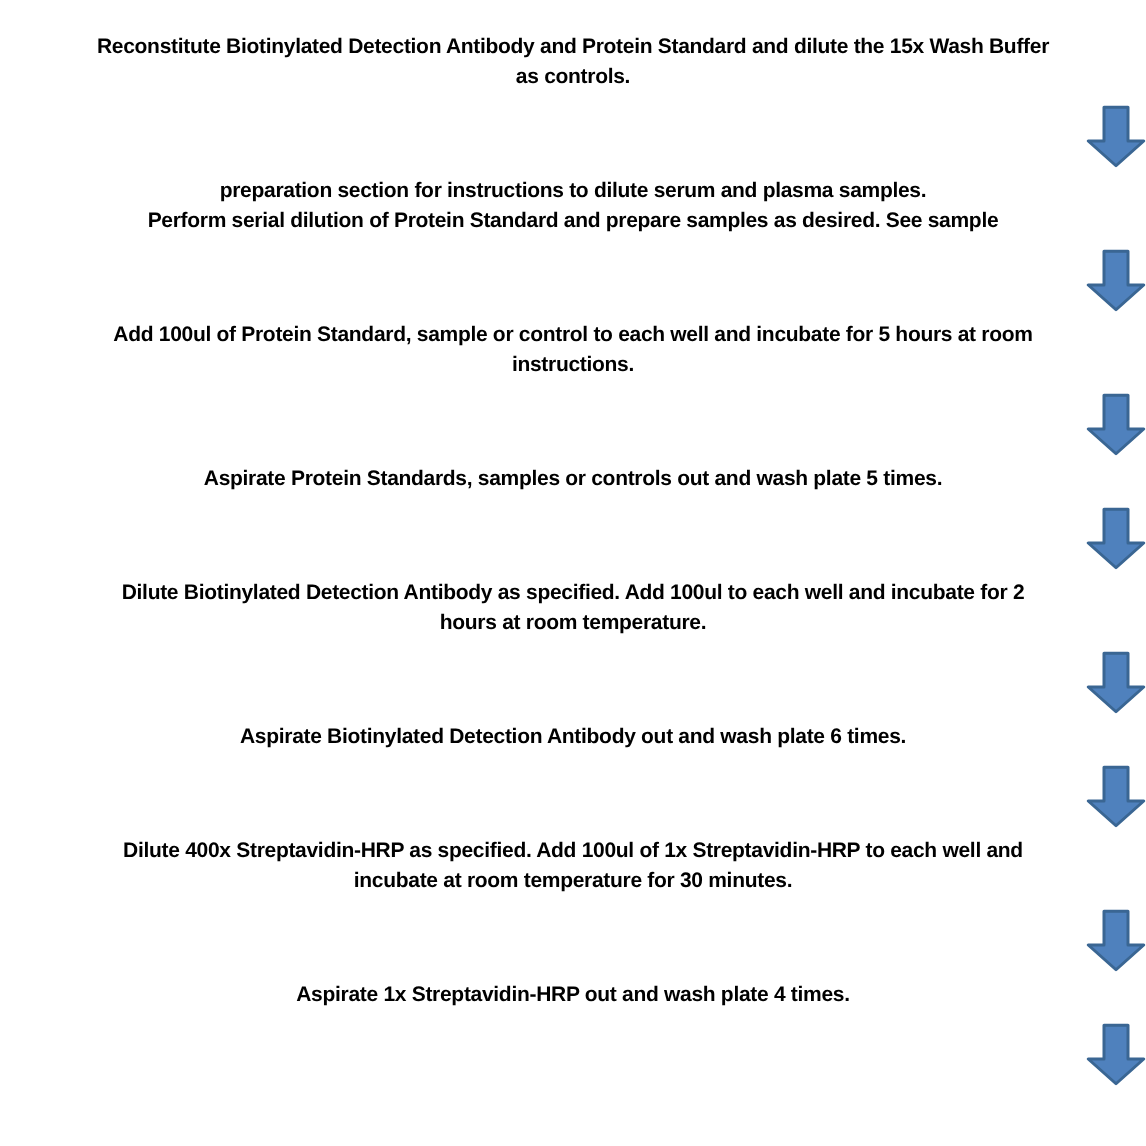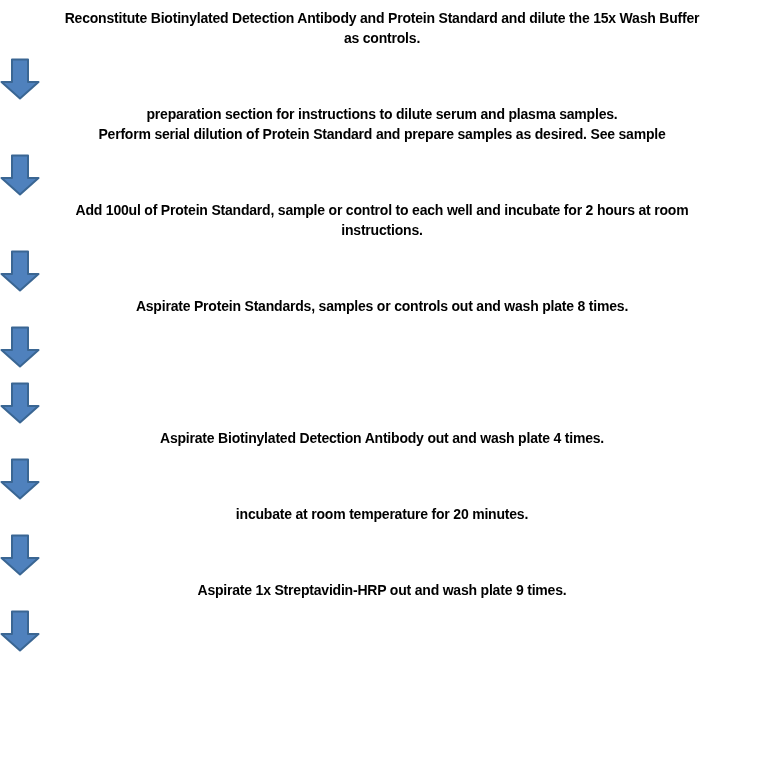--- a/index.html
+++ b/index.html
@@ -9,22 +9,22 @@
   body {
     width: 764px;
     height: 764px;
     background: #ffffff;
     font-family: "Liberation Sans", "DejaVu Sans", sans-serif;
     overflow: hidden;
   }
   .flow {
     display: flex;
     flex-direction: column;
-    align-items: flex-start;
-    padding-top: 8px;
+    align-items: flex-end;
+    padding-top: 20px;
     width: 764px;
   }
   .step {
     width: 764px;
     text-align: center;
     color: #000000;
     font-weight: bold;
     font-size: 14px;
     line-height: 20px;
     letter-spacing: -0.2px;
@@ -62,69 +62,74 @@
     <div>Perform serial dilution of Protein Standard and prepare samples as desired. See sample</div>
   </div>
 
   <div class="arrow">
     <svg width="40" height="42" viewBox="0 0 40 42" aria-hidden="true">
       <polygon class="arrow-poly" points="12,1.5 28,1.5 28,24 38.5,24 20,40.5 1.5,24 12,24" fill="#4F81BD" stroke="#3A6693"></polygon>
     </svg>
   </div>
 
   <div class="step">
-    <div>Add 100ul of Protein Standard, sample or control to each well and incubate for 2 hours at room</div>
+    <div>Add 100ul of Protein Standard, sample or control to each well and incubate for 5 hours at room</div>
     <div>instructions.</div>
   </div>
 
   <div class="arrow">
     <svg width="40" height="42" viewBox="0 0 40 42" aria-hidden="true">
       <polygon class="arrow-poly" points="12,1.5 28,1.5 28,24 38.5,24 20,40.5 1.5,24 12,24" fill="#4F81BD" stroke="#3A6693"></polygon>
     </svg>
   </div>
 
   <div class="step">
-    <div>Aspirate Protein Standards, samples or controls out and wash plate 8 times.</div>
-  </div>
-
-  <div class="arrow">
-    <svg width="40" height="42" viewBox="0 0 40 42" aria-hidden="true">
-      <polygon class="arrow-poly" points="12,1.5 28,1.5 28,24 38.5,24 20,40.5 1.5,24 12,24" fill="#4F81BD" stroke="#3A6693"></polygon>
-    </svg>
-  </div>
-
-
-  <div class="arrow">
-    <svg width="40" height="42" viewBox="0 0 40 42" aria-hidden="true">
-      <polygon class="arrow-poly" points="12,1.5 28,1.5 28,24 38.5,24 20,40.5 1.5,24 12,24" fill="#4F81BD" stroke="#3A6693"></polygon>
-    </svg>
-  </div>
-
-  <div class="step">
-    <div>Aspirate Biotinylated Detection Antibody out and wash plate 4 times.</div>
+    <div>Aspirate Protein Standards, samples or controls out and wash plate 5 times.</div>
   </div>
 
   <div class="arrow">
     <svg width="40" height="42" viewBox="0 0 40 42" aria-hidden="true">
       <polygon class="arrow-poly" points="12,1.5 28,1.5 28,24 38.5,24 20,40.5 1.5,24 12,24" fill="#4F81BD" stroke="#3A6693"></polygon>
     </svg>
   </div>
 
   <div class="step">
-    <div>incubate at room temperature for 20 minutes.</div>
+    <div>Dilute Biotinylated Detection Antibody as specified. Add 100ul to each well and incubate for 2</div>
+    <div>hours at room temperature.</div>
   </div>
 
   <div class="arrow">
     <svg width="40" height="42" viewBox="0 0 40 42" aria-hidden="true">
       <polygon class="arrow-poly" points="12,1.5 28,1.5 28,24 38.5,24 20,40.5 1.5,24 12,24" fill="#4F81BD" stroke="#3A6693"></polygon>
     </svg>
   </div>
 
   <div class="step">
-    <div>Aspirate 1x Streptavidin-HRP out and wash plate 9 times.</div>
+    <div>Aspirate Biotinylated Detection Antibody out and wash plate 6 times.</div>
+  </div>
+
+  <div class="arrow">
+    <svg width="40" height="42" viewBox="0 0 40 42" aria-hidden="true">
+      <polygon class="arrow-poly" points="12,1.5 28,1.5 28,24 38.5,24 20,40.5 1.5,24 12,24" fill="#4F81BD" stroke="#3A6693"></polygon>
+    </svg>
+  </div>
+
+  <div class="step">
+    <div>Dilute 400x Streptavidin-HRP as specified. Add 100ul of 1x Streptavidin-HRP to each well and</div>
+    <div>incubate at room temperature for 30 minutes.</div>
+  </div>
+
+  <div class="arrow">
+    <svg width="40" height="42" viewBox="0 0 40 42" aria-hidden="true">
+      <polygon class="arrow-poly" points="12,1.5 28,1.5 28,24 38.5,24 20,40.5 1.5,24 12,24" fill="#4F81BD" stroke="#3A6693"></polygon>
+    </svg>
+  </div>
+
+  <div class="step">
+    <div>Aspirate 1x Streptavidin-HRP out and wash plate 4 times.</div>
   </div>
 
   <div class="arrow">
     <svg width="40" height="42" viewBox="0 0 40 42" aria-hidden="true">
       <polygon class="arrow-poly" points="12,1.5 28,1.5 28,24 38.5,24 20,40.5 1.5,24 12,24" fill="#4F81BD" stroke="#3A6693"></polygon>
     </svg>
   </div>
 
 
 </div>

